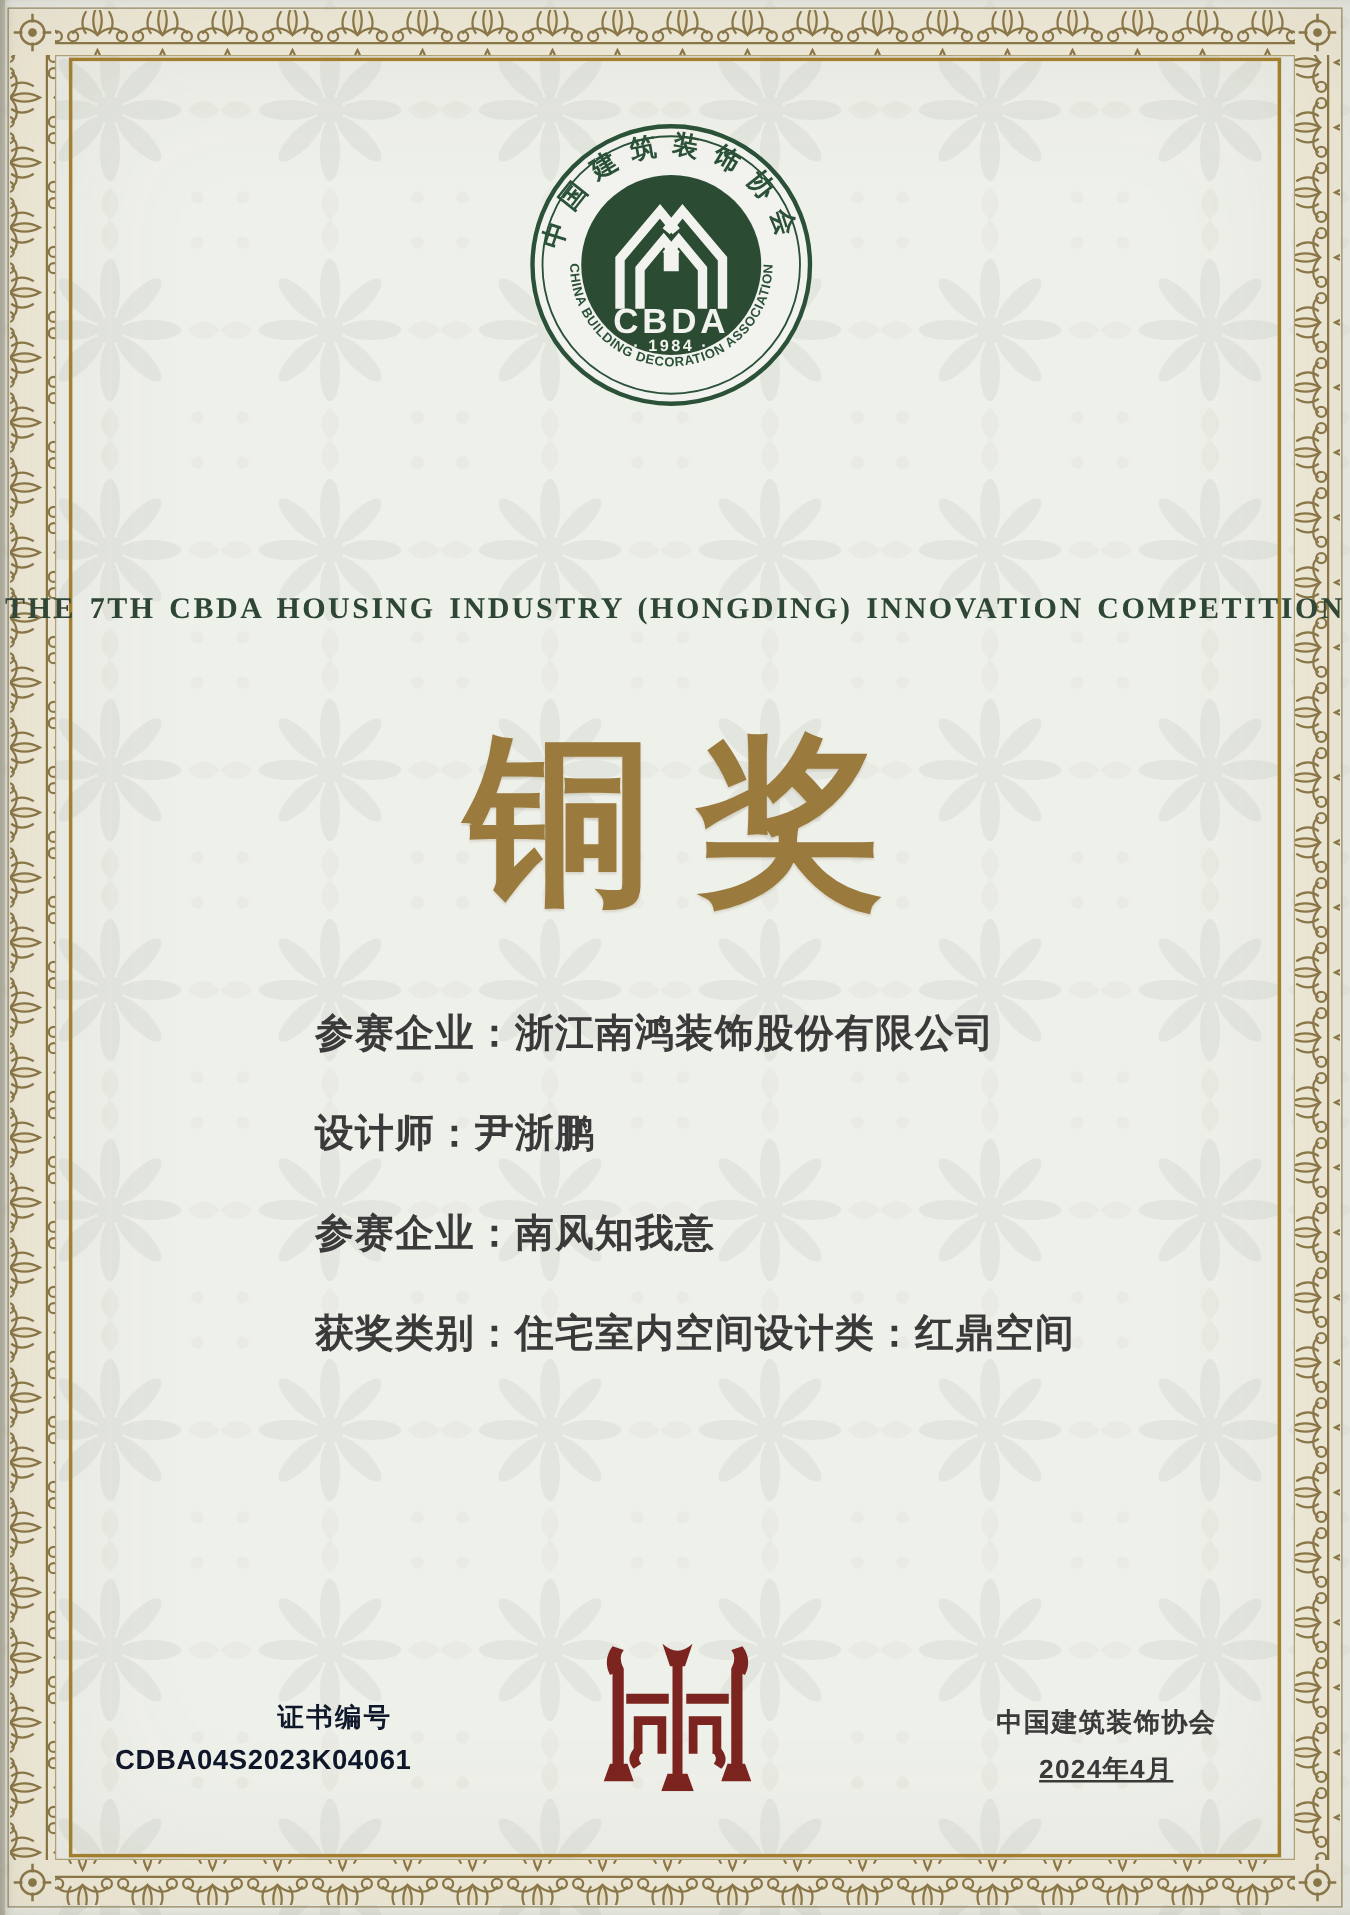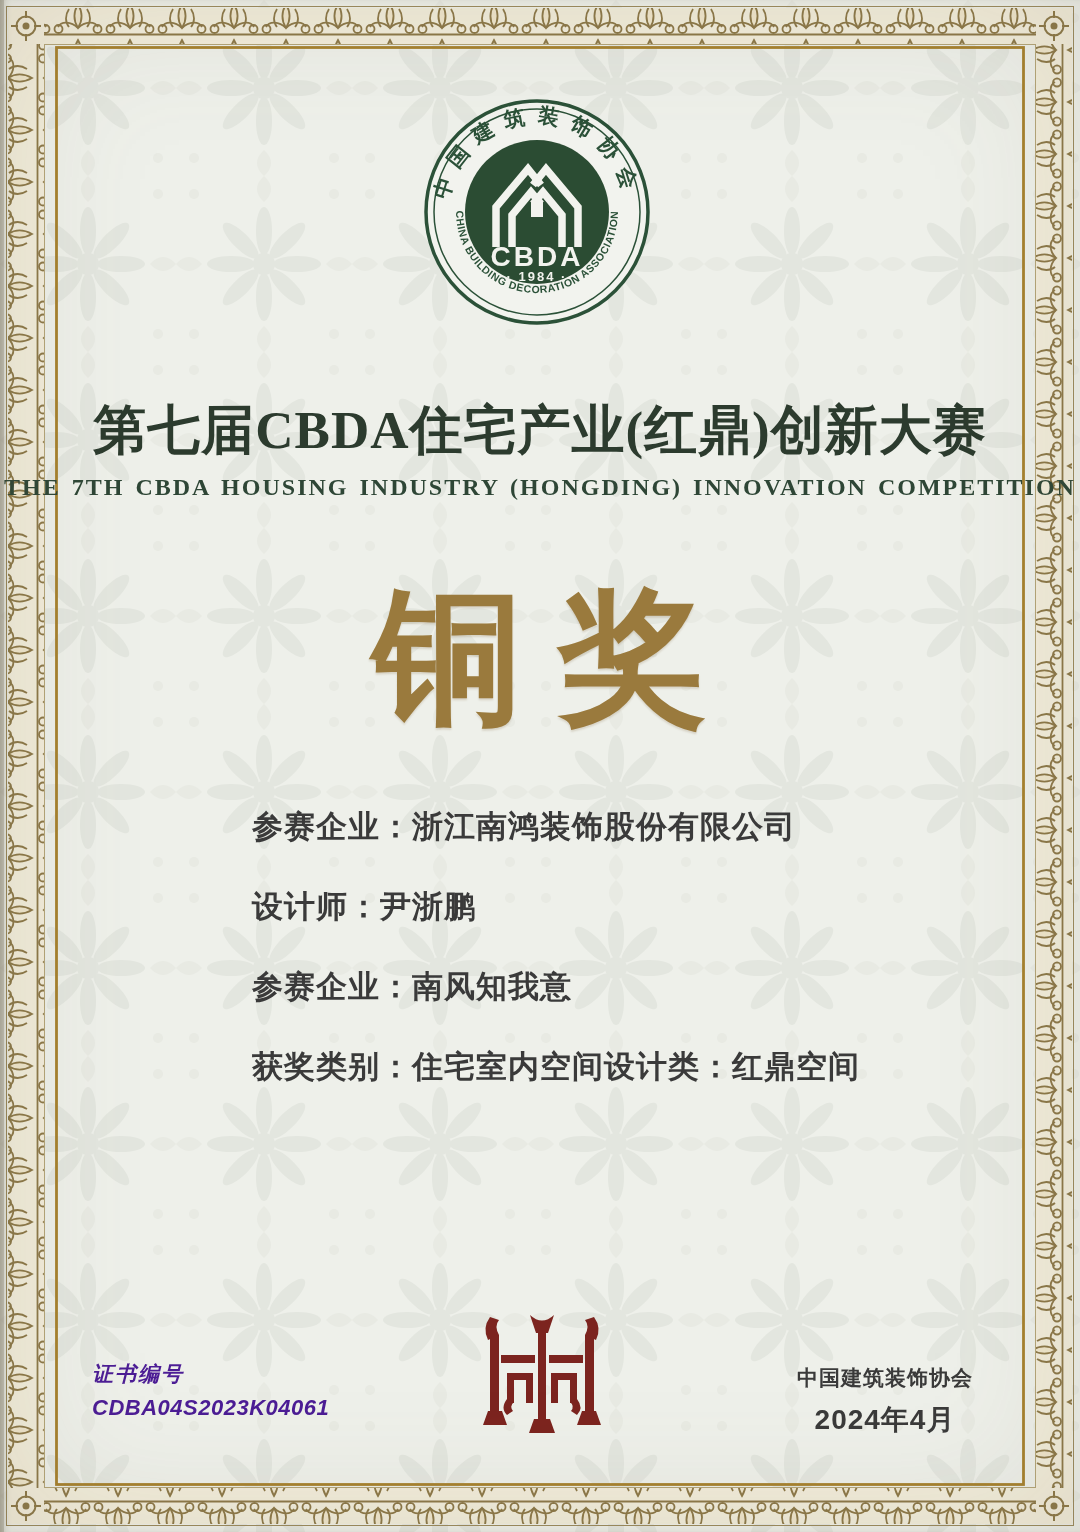--- a/index.html
+++ b/index.html
@@ -38,27 +38,27 @@
   .award{
     position:absolute;left:0;right:0;top:580px;text-align:center;line-height:1.06;
     font-family:"Liberation Serif","DejaVu Serif",serif;
     font-size:148px;font-weight:700;color:#9a7a3d;
     letter-spacing:38px;padding-left:38px;
     text-shadow:0 2px 2px rgba(115,85,40,.18);
   }
   .fields{position:absolute;left:252px;top:810px;}
   .field-row{height:33px;margin-bottom:47px;white-space:nowrap;
     font-size:31px;font-weight:600;color:#3a3a3a;letter-spacing:1px;line-height:33px;font-family:Liberation Serif, serif;}
-  .certno{position:absolute;left:92px;top:1360px;width:222px;text-align:left;color:#4c1d95;font-style:italic;}
+  .certno{position:absolute;left:92px;top:1360px;width:222px;text-align:right;color:#0f172a;}
   .certno .lab{font-size:21px;font-weight:600;letter-spacing:2px;margin-bottom:7px;}
   .certno .num{font-size:22px;font-weight:600;letter-spacing:.5px;}
   .emblem{position:absolute;left:477px;top:1313px;width:130px;height:120px;}
   .issuer{position:absolute;left:788px;top:1364px;width:194px;text-align:center;color:#3a3a3a;}
   .issuer .org{font-size:21px;font-weight:600;letter-spacing:1px;margin-bottom:9px;}
-  .issuer .date{font-size:28px;font-weight:600;letter-spacing:1px;}
+  .issuer .date{font-size:21px;font-weight:600;letter-spacing:1px;text-decoration:underline;}
 </style>
 </head>
 <body>
 
 <div class="page">
 
   <svg class="bg-svg" width="1080" height="1532" viewBox="0 0 1080 1532">
     <defs>
       <pattern id="damask" width="176" height="176" patternUnits="userSpaceOnUse">
         <rect width="176" height="176" fill="#eef0ea"></rect>
@@ -154,21 +154,20 @@
         <path d="M74,150 L74,110 L106,72 L119,88"></path>
         <path d="M90,150 L90,118 L109,95 L119,107"></path>
         <path d="M156,150 L156,110 L124,72 L111,88"></path>
         <path d="M140,150 L140,118 L121,95 L111,107"></path>
       </g>
       <rect x="109" y="104" width="12" height="16" fill="#f2f3ee"></rect>
       <text x="115" y="169" text-anchor="middle" class="logo-abbr">CBDA</text>
       <text x="115" y="184" text-anchor="middle" class="logo-year">· 1984 ·</text>
     </svg>
 
-    <h1 class="title">第七届CBDA住宅产业(红鼎)创新大赛</h1>
     <div class="subtitle">THE 7TH CBDA HOUSING INDUSTRY (HONGDING) INNOVATION COMPETITION</div>
 
     <div class="award">铜奖</div>
 
     <div class="fields">
       <div class="field-row">
         <span>参赛企业：</span><span>浙江南鸿装饰股份有限公司</span>
       </div>
       <div class="field-row">
         <span>设计师：</span><span>尹浙鹏</span>

